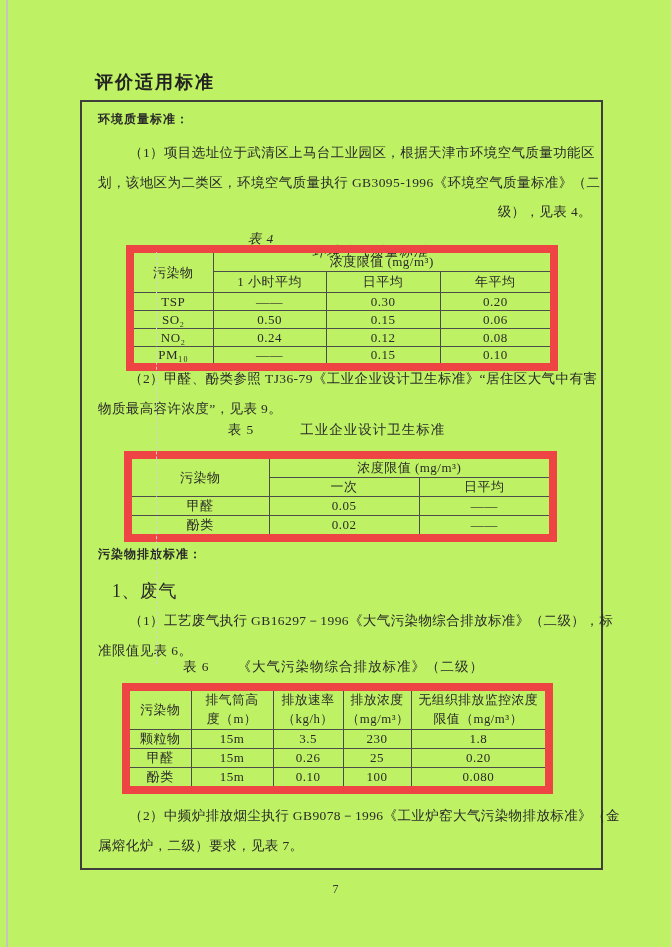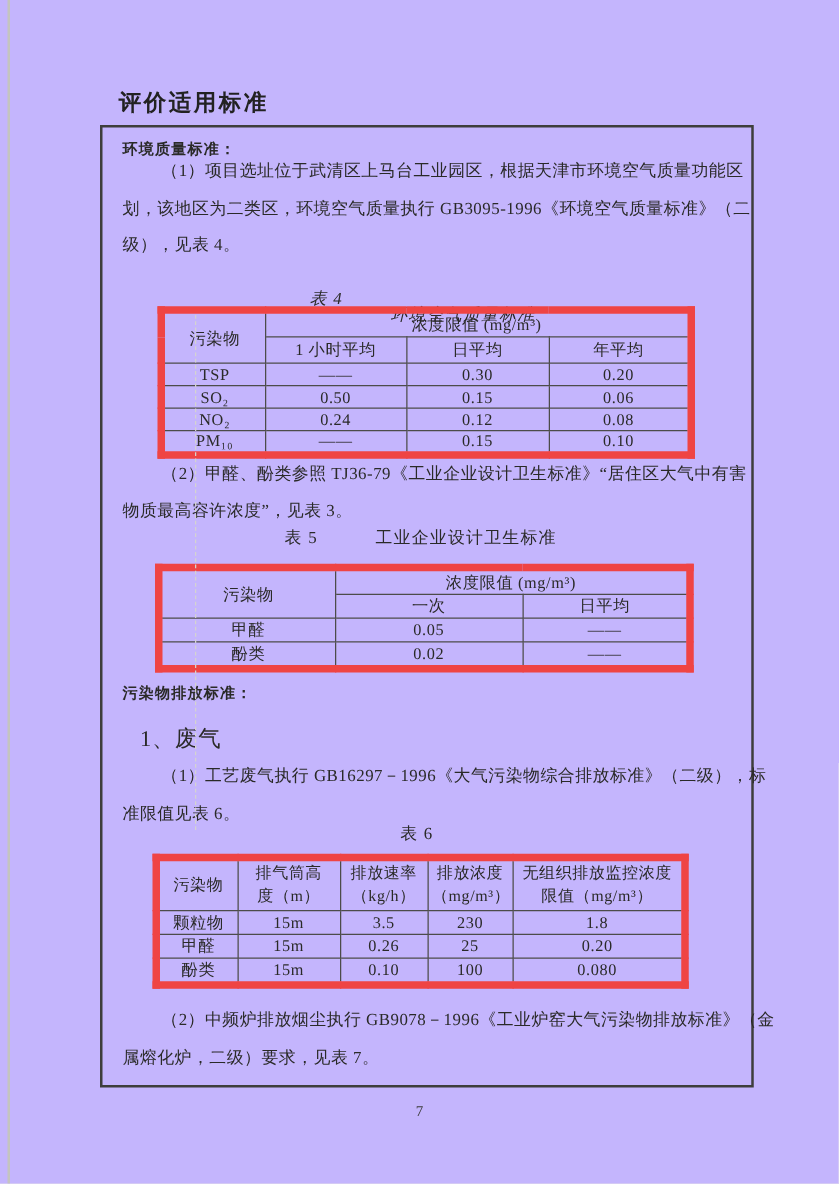--- a/index.html
+++ b/index.html
@@ -1,18 +1,18 @@
 <!DOCTYPE html>
 <html><head>
 <meta charset="utf-8">
 <style>
   html,body{margin:0;padding:0;background:#e9e9e7;}
   .page{
     position:relative;width:671px;height:947px;margin:0 auto;
-    background:#c4b5fd;overflow:hidden;
+    background:#bef264;overflow:hidden;
     font-family:"Liberation Serif","DejaVu Serif",serif;
     color:#2a2a28;
   }
   .scan-edge{position:absolute;left:6px;top:0;width:2px;height:947px;background:#c4c4c0;}
   .fold-line{position:absolute;left:156px;top:252px;width:0;height:412px;border-left:1px dashed #d4d4d0;pointer-events:none;}
   .doc-title{
     position:absolute;left:95px;top:70px;
     font-size:18px;font-weight:bold;letter-spacing:2px;color:#222;
   }
   .content-box{
@@ -26,39 +26,39 @@
   .para .indent{text-indent:31px;}
   .tbl-title{
     position:absolute;display:flex;justify-content:center;align-items:center;
     font-size:13.5px;letter-spacing:1px;white-space:nowrap;
   }
   .tbl-title .gap4{margin-left:38px;margin-top:27px;}
   .tbl-title .gap5{margin-left:30px;}
   .tbl-title .gap6{margin-left:28px;}
   table.tbl{
     position:absolute;border-collapse:collapse;table-layout:fixed;
-    border:6px solid #ef4444;font-size:13px;text-align:center;
+    border:8px solid #ef4444;font-size:13px;text-align:center;
   }
   table.tbl td{border:1px solid #4c4c4a;padding:0 3px;letter-spacing:0.5px;overflow:hidden;}
   .t4{left:44px;top:143px;width:424px;}
   .t4 tr{height:18px;}
   .t4 tr.hr{height:21px;}
   .t4c0{width:83px;}.t4c1{width:113px;}.t4c2{width:114px;}.t4c3{width:114px;}
   .t5{left:42px;top:349px;width:425px;}
   .t5 tr{height:18px;}
   .t5c0{width:141px;}.t5c1{width:150px;}.t5c2{width:134px;}
   .t6{left:40px;top:581px;width:423px;}
   .t6 tr{height:18px;}
   .t6 tr.hr{height:42px;}
   .t6 tr.hr td{white-space:pre-line;line-height:1.5;font-size:12.8px;}
   .t6c0{width:65px;}.t6c1{width:82px;}.t6c2{width:70px;}.t6c3{width:68px;}.t6c4{width:138px;}
   .page-number{position:absolute;left:0;top:882px;width:671px;text-align:center;font-size:12px;color:#3a3a38;}
   
   .pos-sec1{top:9px;}
-  .pos-para1{top:20px;}
+  .pos-para1{top:36px;text-align:right;}
   .pos-t4title{left:44px;top:114px;width:424px;font-style:italic;}
   .pos-para2{top:262px;}
   .pos-t5title{left:42px;top:319px;width:425px;gap:16px;}
   .pos-sec2{top:444px;}
   .pos-sub1{top:477px;}
   .pos-para3{top:504px;}
   .pos-t6title{left:40px;top:556px;width:423px;}
   .pos-para4{top:699px;}
 </style>
 </head>
@@ -123,21 +123,21 @@
           <td>PM₁₀</td>
           <td>——</td>
           <td>0.15</td>
           <td>0.10</td>
         </tr>
       </tbody>
     </table>
 
     <div class="para pos-para2">
       <div class="line indent">（2）甲醛、酚类参照 TJ36-79《工业企业设计卫生标准》“居住区大气中有害</div>
-      <div class="line">物质最高容许浓度”，见表 3。</div>
+      <div class="line">物质最高容许浓度”，见表 9。</div>
     </div>
 
     <div class="tbl-title pos-t5title">
       <span>表 5</span>
       <span class="gap5">工业企业设计卫生标准</span>
     </div>
 
     <table class="tbl t5">
       <colgroup>
           <col class="t5c0">
@@ -170,20 +170,21 @@
 
     <div class="sub-heading pos-sub1">1、废气</div>
 
     <div class="para pos-para3">
       <div class="line indent">（1）工艺废气执行 GB16297－1996《大气污染物综合排放标准》（二级），标</div>
       <div class="line">准限值见表 6。</div>
     </div>
 
     <div class="tbl-title pos-t6title">
       <span>表 6</span>
+      <span class="gap6">《大气污染物综合排放标准》（二级）</span>
     </div>
 
     <table class="tbl t6">
       <colgroup>
           <col class="t6c0">
           <col class="t6c1">
           <col class="t6c2">
           <col class="t6c3">
           <col class="t6c4">
         </colgroup>

